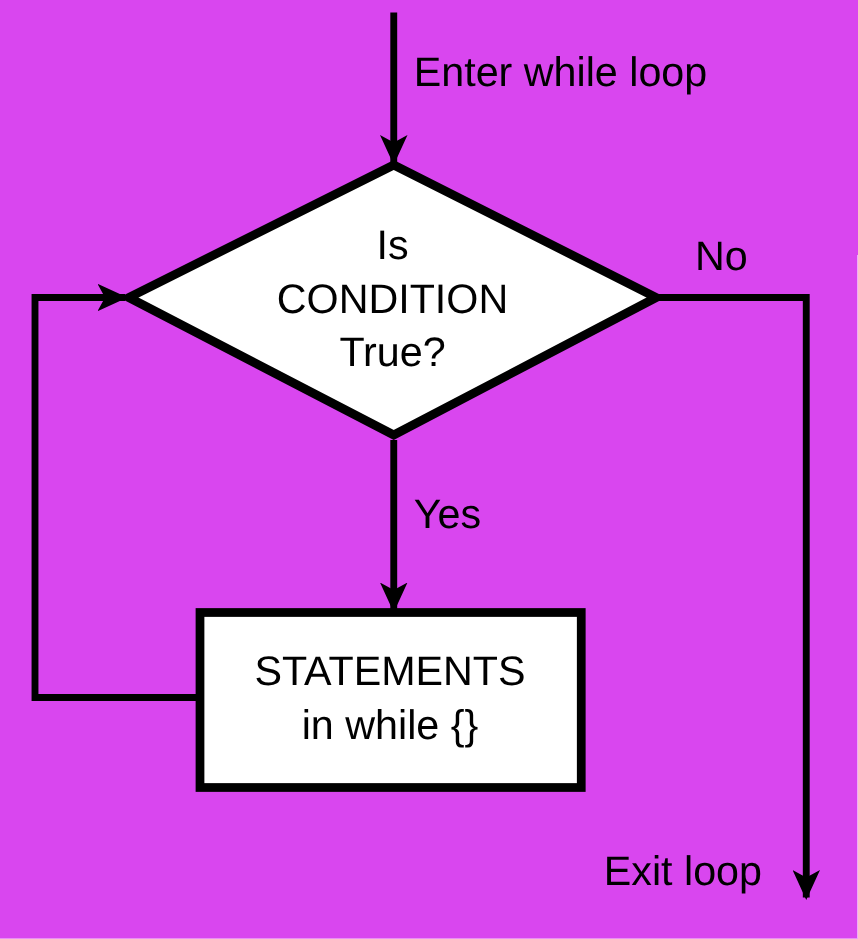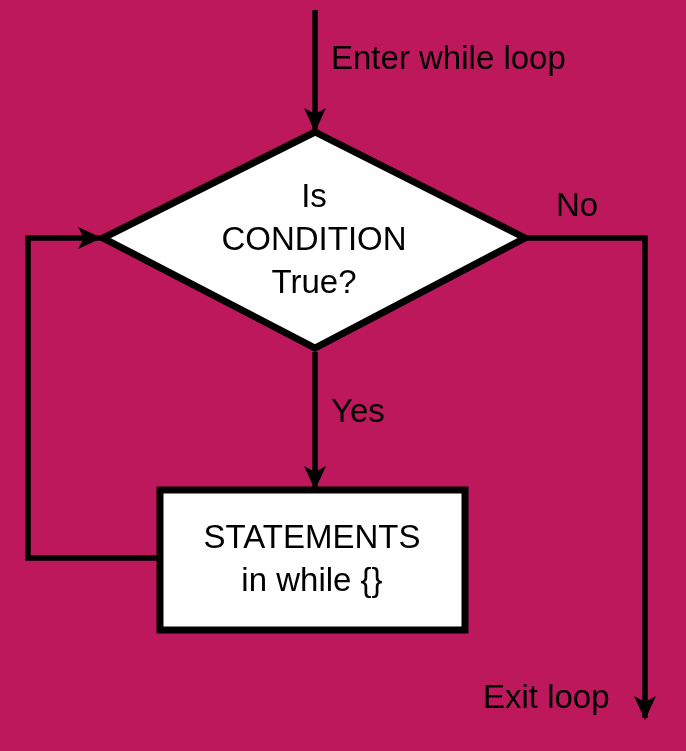--- a/index.html
+++ b/index.html
@@ -4,21 +4,21 @@
 <style>
   html, body {
     margin: 0;
     padding: 0;
     background: #ffffff;
   }
   .canvas {
     position: relative;
     width: 686px;
     height: 751px;
-    background: #be185d;
+    background: #d946ef;
     overflow: hidden;
   }
   svg {
     display: block;
   }
   .connector {
     fill: none;
     stroke: #000000;
     stroke-width: 5.5;
   }

